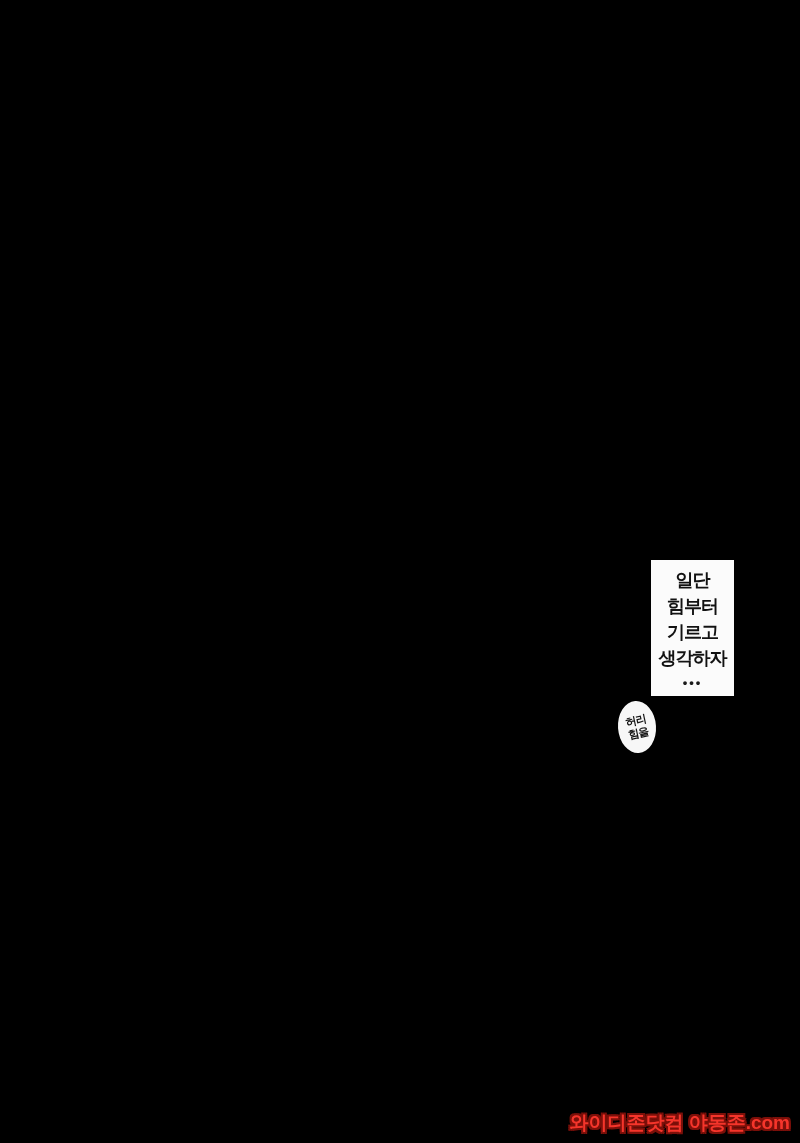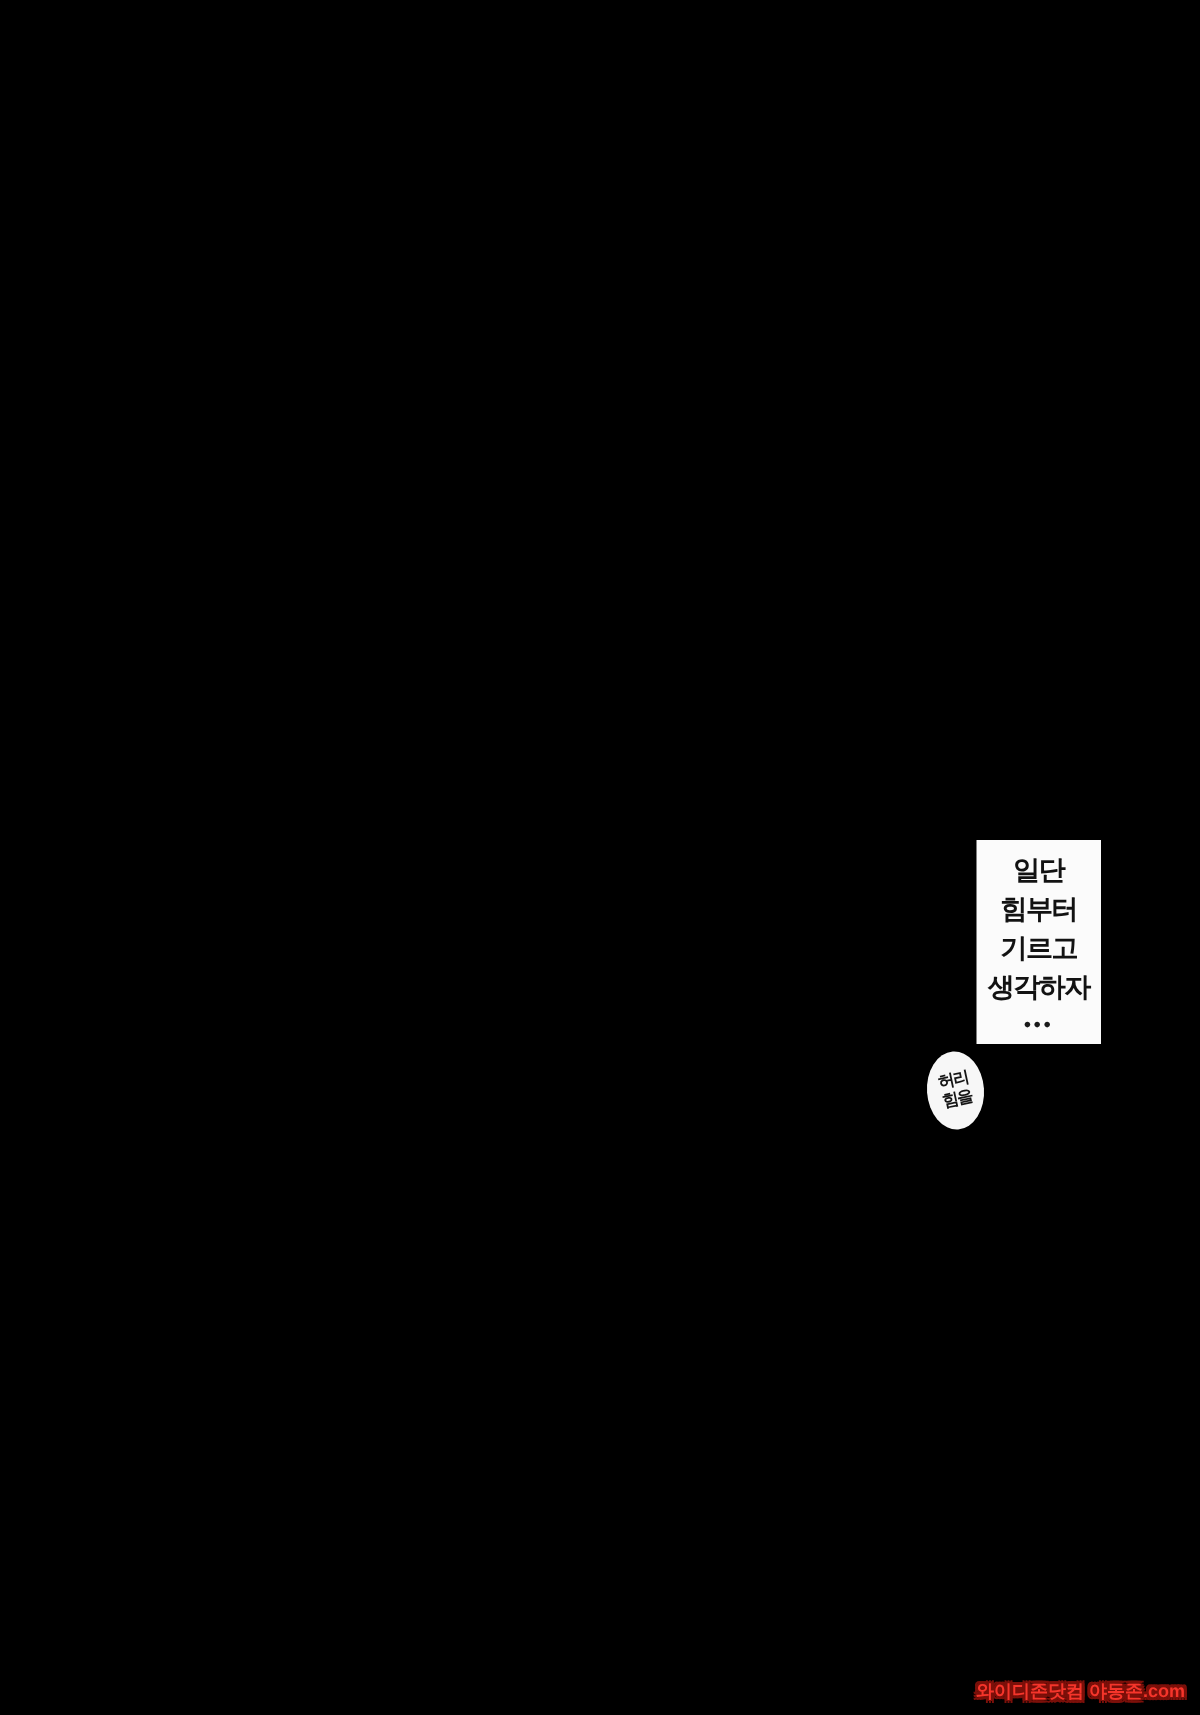--- a/index.html
+++ b/index.html
@@ -73,21 +73,21 @@
     font-weight: bold;
     color: #151515;
     letter-spacing: -1px;
     white-space: nowrap;
   }
   
   .watermark {
     position: absolute;
     right: 10px;
     bottom: 7px;
-    font-size: 12px;
+    font-size: 19px;
     font-weight: bold;
     letter-spacing: 0px;
     white-space: nowrap;
     
   }
 </style>
 </head>
 <body style="background: rgb(0, 0, 0);">
 
 <div class="page">

